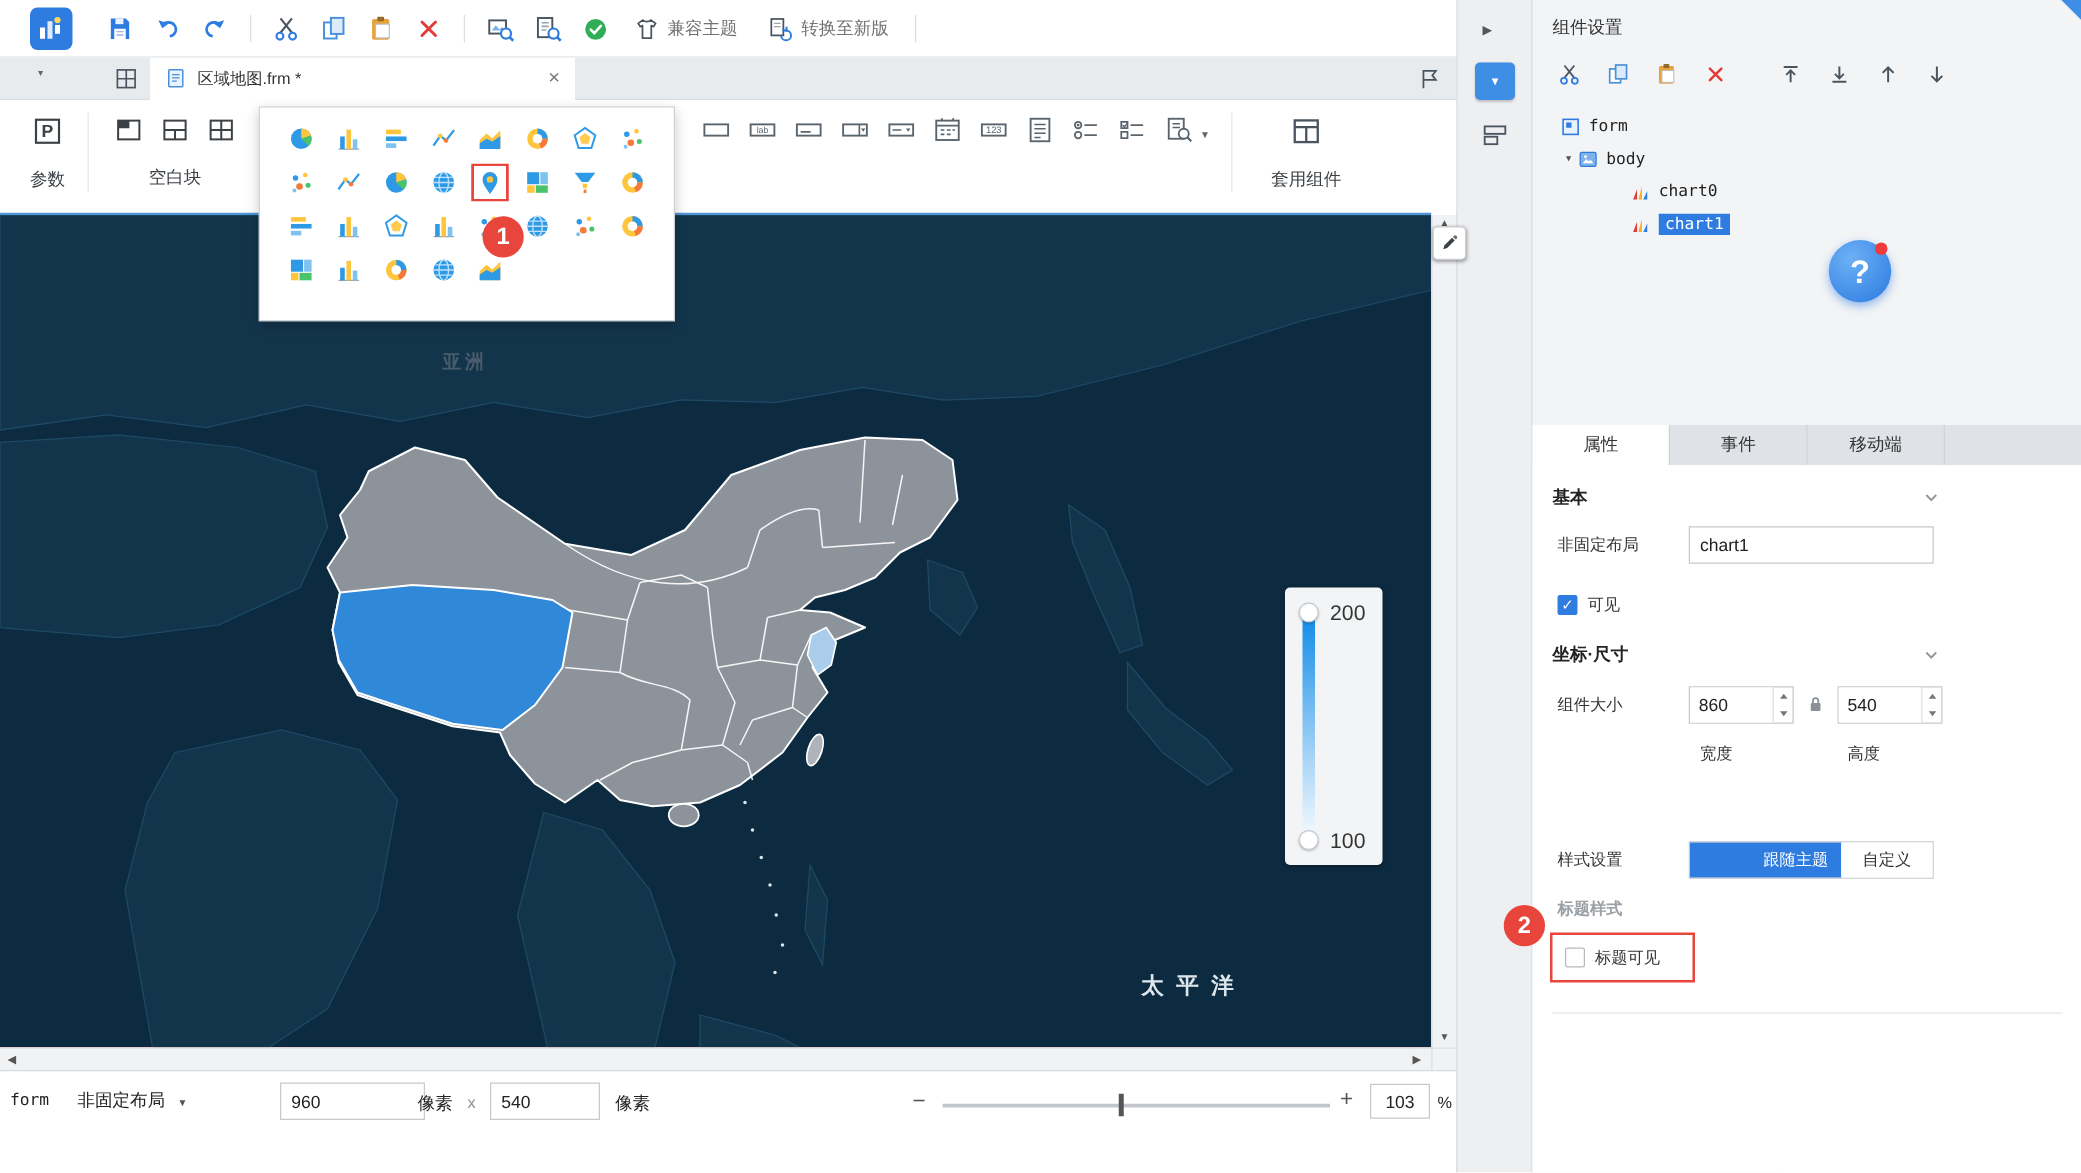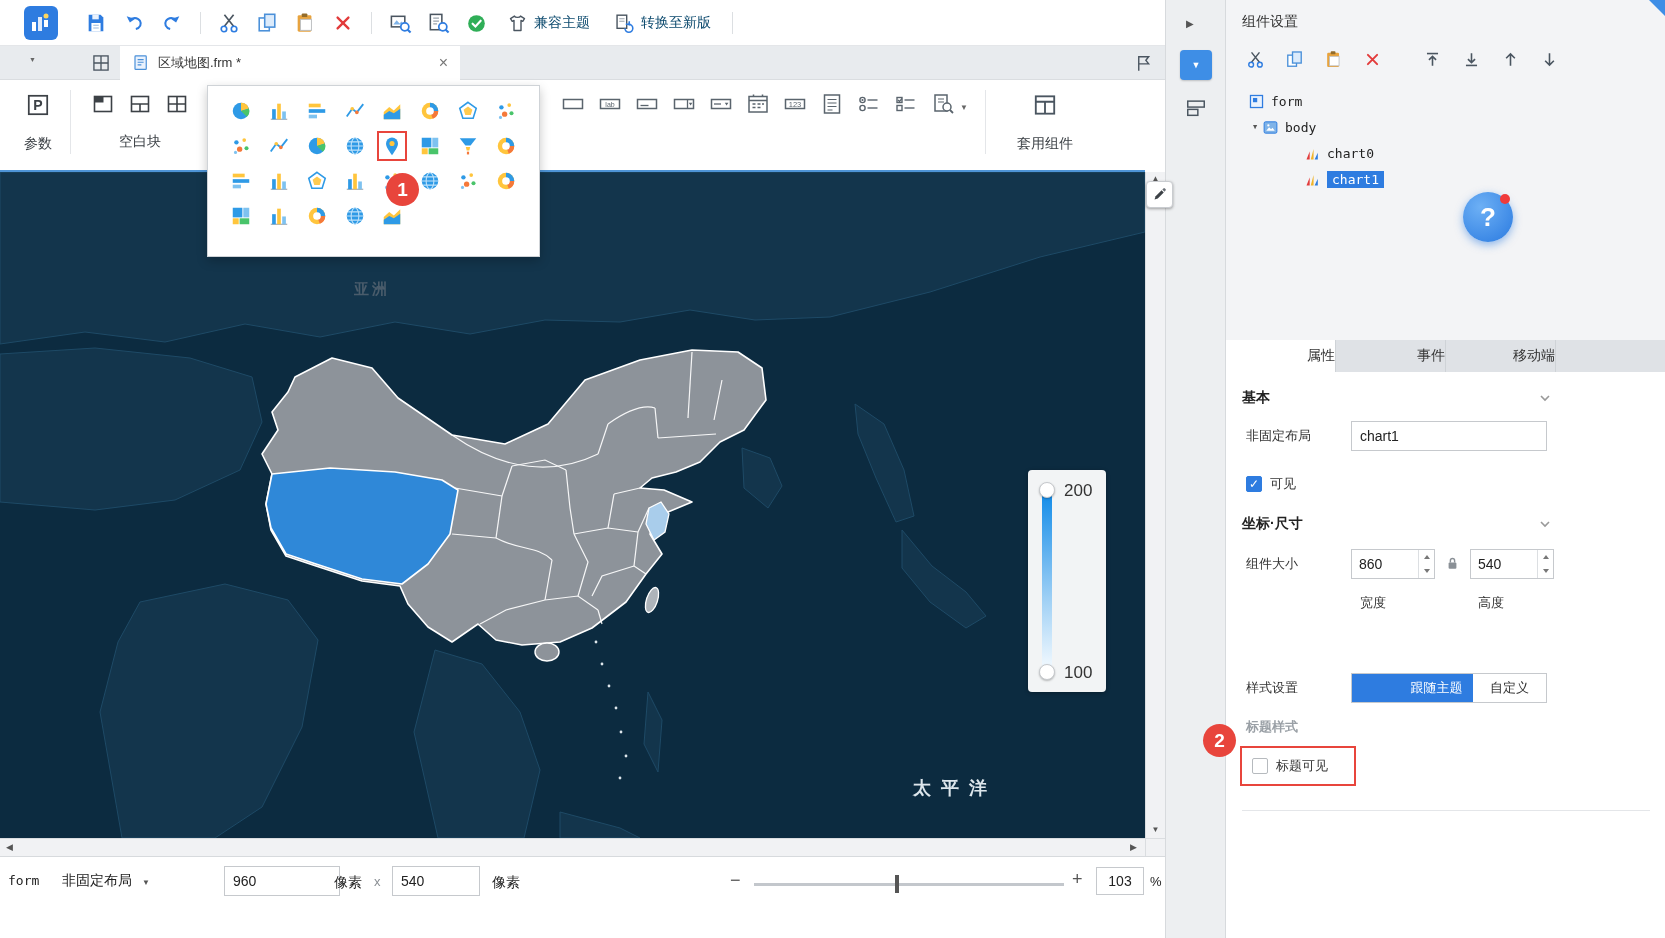--- a/index.html
+++ b/index.html
@@ -6,21 +6,21 @@
   html,body{width:1665px;height:938px;}
   body{position:relative;font-family:"Liberation Sans",sans-serif;background:#fff;color:#333;overflow:hidden;font-size:13px;}
   svg{display:block;}
   .flexc{display:flex;align-items:center;justify-content:center;}
 
   
   .toolbar{position:absolute;left:0;top:0;width:1165px;height:46px;background:#fff;border-bottom:1px solid #e4e6e9;z-index:10;}
   .logo{position:absolute;left:24px;top:6px;width:34px;height:34px;background:#2e7ce0;border-radius:6px;display:flex;align-items:center;justify-content:center;cursor:pointer;}
   .toolrow{position:absolute;left:80px;top:7px;height:32px;display:flex;align-items:center;gap:6px;}
   .tbtn{width:32px;height:32px;display:flex;align-items:center;justify-content:center;border-radius:3px;cursor:pointer;}
-  .tbtn.wide{width:auto;padding:0 9px;gap:6px;font-size:14px;color:#0c4a6e;align-items:center;}
+  .tbtn.wide{width:auto;padding:0 9px;gap:6px;font-size:14px;color:#737373;align-items:center;}
   .vsep{width:1px;height:22px;background:#dcdfe2;margin:0 6px;}
 
   
   .tabbar{position:absolute;left:0;top:46px;width:1165px;height:34px;background:#e8ebee;border-bottom:1px solid #dadde0;z-index:9;padding-left:18px;}
   .logo-caret{position:absolute;left:29px;top:10px;font-size:7px;color:#666;cursor:pointer;}
   .gridbtn{position:absolute;left:86px;top:3px;width:30px;height:28px;cursor:pointer;}
   .tab{position:absolute;left:120px;top:0;width:340px;height:34px;background:#fff;display:flex;align-items:center;padding:0 12px;gap:8px;cursor:pointer;}
   .tab-title{font-size:13px;color:#333;}
   .tab-close{margin-left:auto;font-size:16px;color:#777;cursor:pointer;line-height:1;}
   .flagbtn{position:absolute;left:1128px;top:3px;width:30px;height:28px;cursor:pointer;}
@@ -94,21 +94,21 @@
   .ptool{width:26px;height:26px;display:flex;align-items:center;justify-content:center;cursor:pointer;}
   .rp-tools .gap{width:8px;}
   .rp-tree{position:absolute;left:0;top:88px;width:440px;}
   .trow{display:flex;align-items:center;height:26px;font-family:"DejaVu Sans Mono",monospace;font-size:13px;color:#222;cursor:pointer;}
   .texp{width:14px;font-size:7px;color:#555;text-align:center;}
   .tic{margin-right:6px;}
   .trow.selected .tlabel{background:#2e7ce0;color:#fff;padding:1px 5px;}
   .help-fab{position:absolute;left:237px;top:192px;width:50px;height:50px;border-radius:50%;background:radial-gradient(circle at 35% 30%,#6db0f5,#2a7ae0);color:#fff;font-size:26px;font-weight:bold;display:flex;align-items:center;justify-content:center;box-shadow:0 3px 8px rgba(42,122,224,.5);cursor:pointer;}
   .reddot{position:absolute;right:3px;top:2px;width:10px;height:10px;background:#f03b3b;border-radius:50%;}
   .rp-tabs{position:absolute;left:0;top:340px;width:440px;height:32px;background:#dfe2e6;display:flex;}
-  .ptab{width:110px;height:32px;display:flex;align-items:center;justify-content:flex-end;font-size:14px;color:#333;border-right:1px solid #cfd3d7;cursor:pointer;}
+  .ptab{width:110px;height:32px;display:flex;align-items:center;justify-content:center;font-size:14px;color:#333;border-right:1px solid #cfd3d7;cursor:pointer;}
   .ptab.selected{background:#fff;}
   .rp-content{position:absolute;left:0;top:372px;width:440px;height:566px;background:#fff;}
   .sec{position:absolute;left:16px;width:408px;height:32px;display:flex;align-items:center;cursor:pointer;}
   .sec-t{font-size:14px;font-weight:bold;color:#222;}
   .chev{position:absolute;left:296px;top:9px;width:14px;height:14px;}
   .frow{position:absolute;left:16px;width:408px;height:32px;display:flex;align-items:center;}
   .flabel{position:absolute;left:4px;font-size:13px;color:#333;}
   .finput{position:absolute;left:109px;width:196px;height:30px;border:1px solid #c6c9cd;padding:0 8px;font-size:14px;color:#222;font-family:inherit;background:#fff;outline:none;}
   .cb{width:16px;height:16px;border:1px solid #b6babe;border-radius:2px;background:#fff;display:flex;align-items:center;justify-content:center;cursor:pointer;flex:none;}
   .cb.checked{background:#2e7ce0;border-color:#2e7ce0;}

